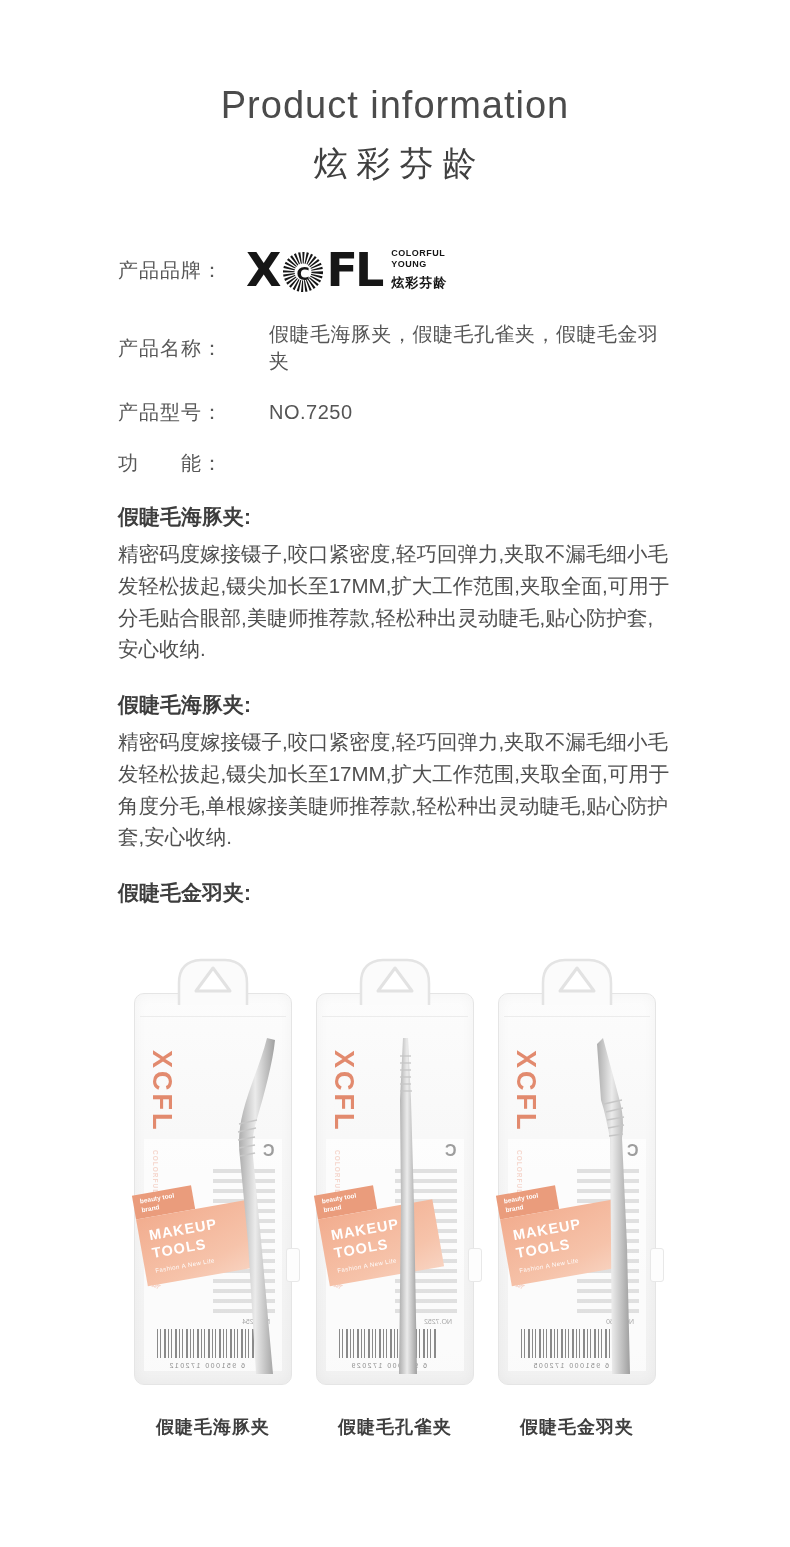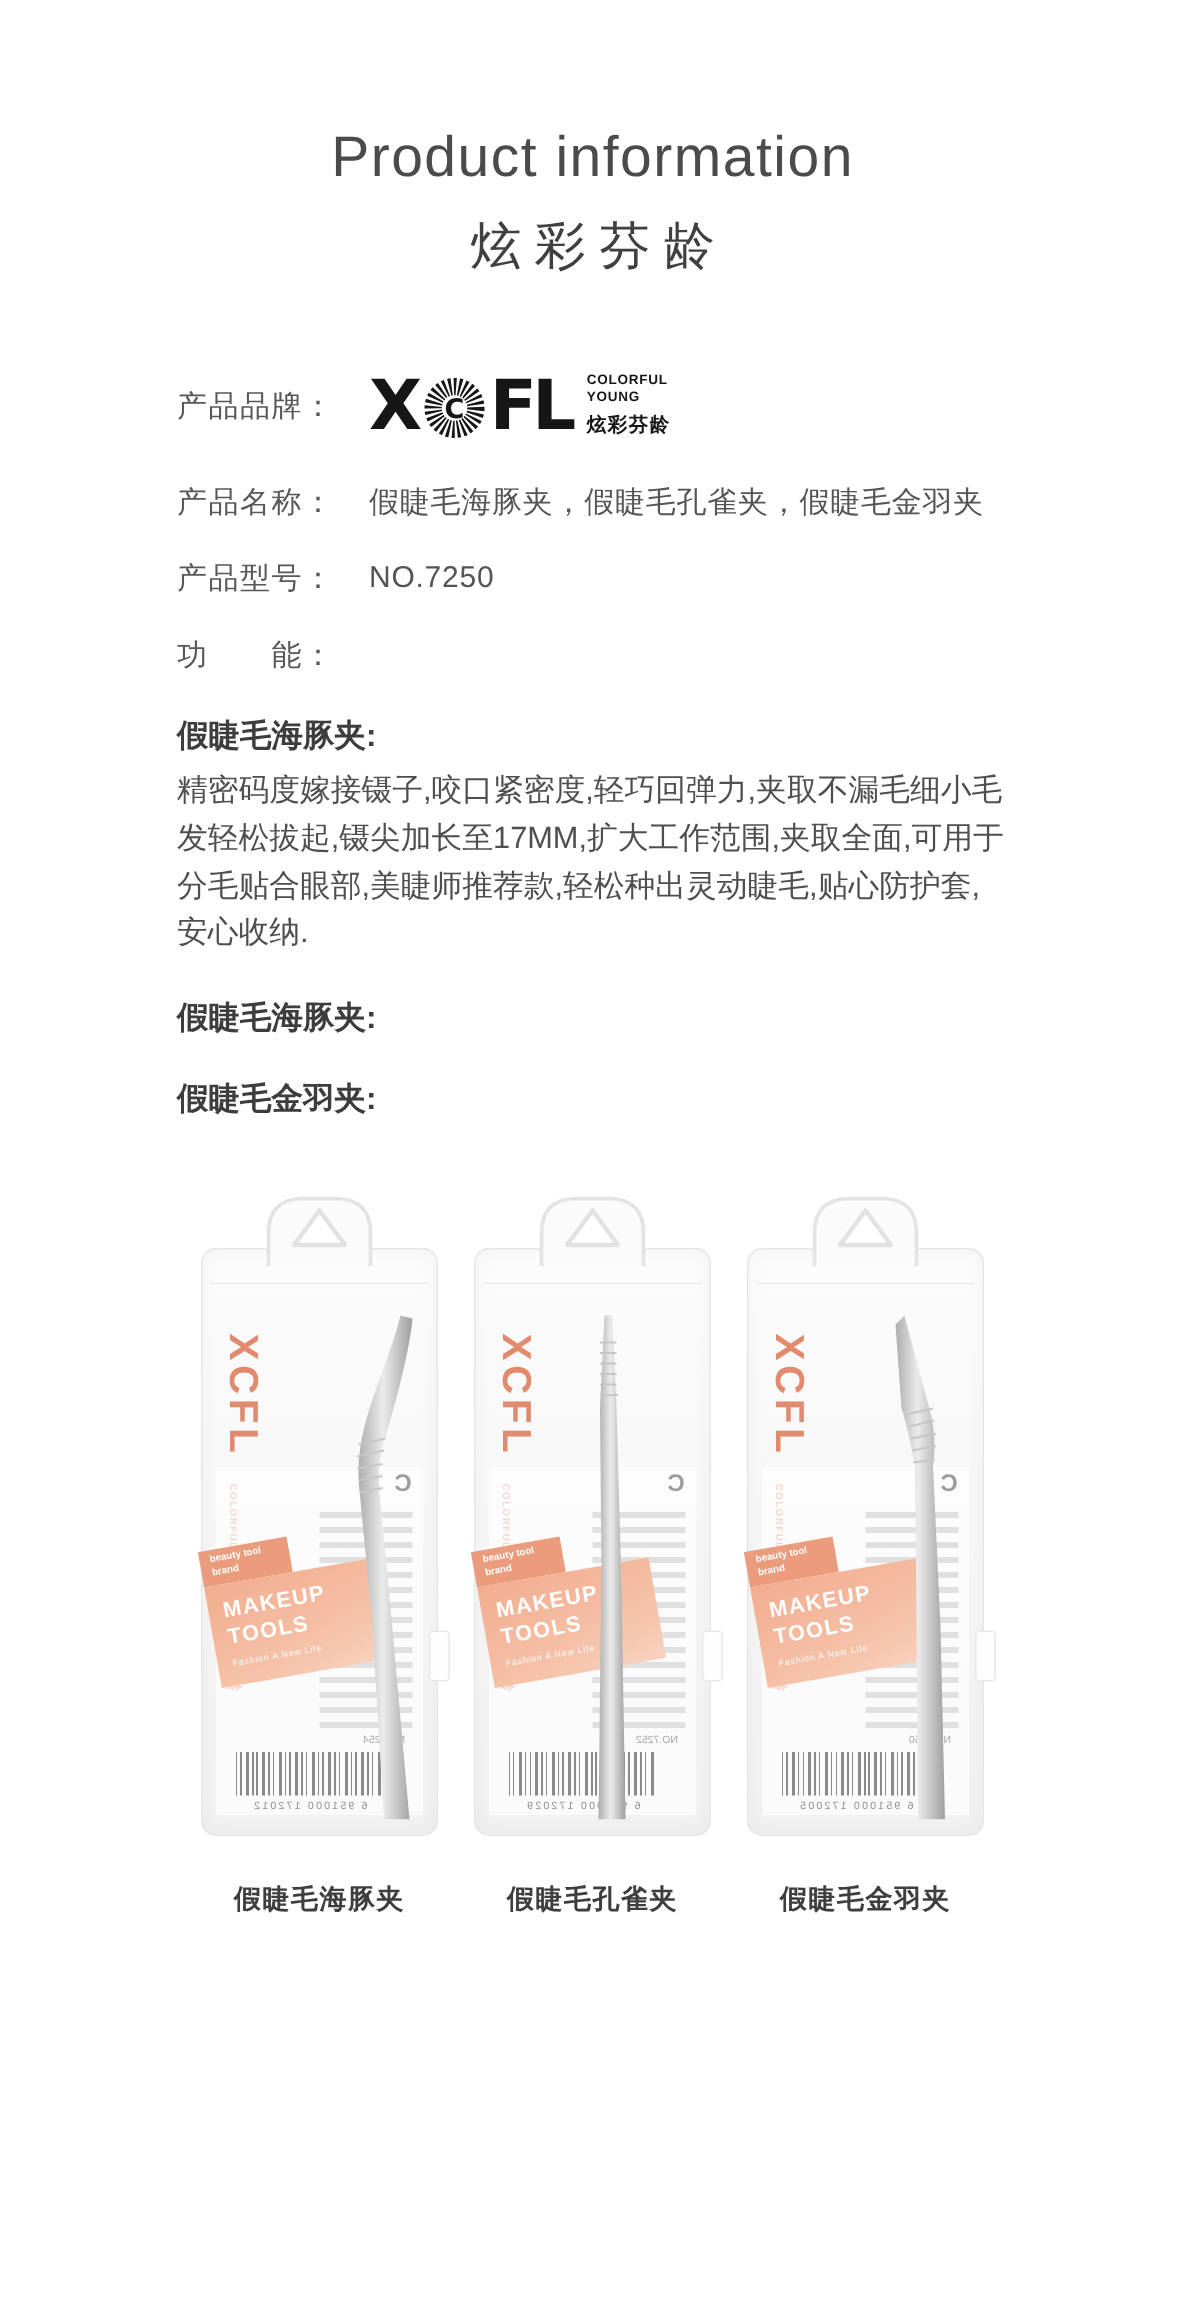--- a/index.html
+++ b/index.html
@@ -24,21 +24,21 @@
     text-indent: 9px;
   }
   
   .specs { margin-top: 56px; }
   .spec-row {
     display: flex; align-items: center;
     margin-bottom: 24px;
     font-size: 20px; color: #585858;
   }
   .spec-label { width: 128px; flex: none; white-space: pre; letter-spacing: 1px; }
-  .spec-value { letter-spacing: 0.5px; color: #555; }
+  .spec-value { letter-spacing: 0.5px; color: #555; margin-left: 23px; }
   
   .brand-logo { display: flex; align-items: center; height: 54px; }
   .logo-word {
     font-family: "DejaVu Sans", sans-serif;
     font-size: 46px; font-weight: 900; color: #161616;
     letter-spacing: -3px; line-height: 1;
   }
   .logo-sun { margin: 0 -1px 0 1px; display: block; }
   .logo-wordmark { display: flex; align-items: center; }
   .logo-side { margin-left: 10px; color: #161616; }
@@ -172,20 +172,21 @@
     </div>
   </div>
 
   <div class="sections">
     <div class="section">
       <h3>假睫毛海豚夹:</h3>
       <p>精密码度嫁接镊子,咬口紧密度,轻巧回弹力,夹取不漏毛细小毛发轻松拔起,镊尖加长至17MM,扩大工作范围,夹取全面,可用于分毛贴合眼部,美睫师推荐款,轻松种出灵动睫毛,贴心防护套,安心收纳.</p>
     </div>
     <div class="section">
       <h3>假睫毛海豚夹:</h3>
+      <p>精密码度嫁接镊子,咬口紧密度,轻巧回弹力,夹取不漏毛细小毛发轻松拔起,镊尖加长至17MM,扩大工作范围,夹取全面,可用于角度分毛,单根嫁接美睫师推荐款,轻松种出灵动睫毛,贴心防护套,安心收纳.</p>
     </div>
     <div class="section">
       <h3>假睫毛金羽夹:</h3>
     </div>
   </div>
 
   <div class="products">
 
     <div class="product">
       <svg class="hang-tab" width="88" height="52" viewBox="0 0 88 52">

